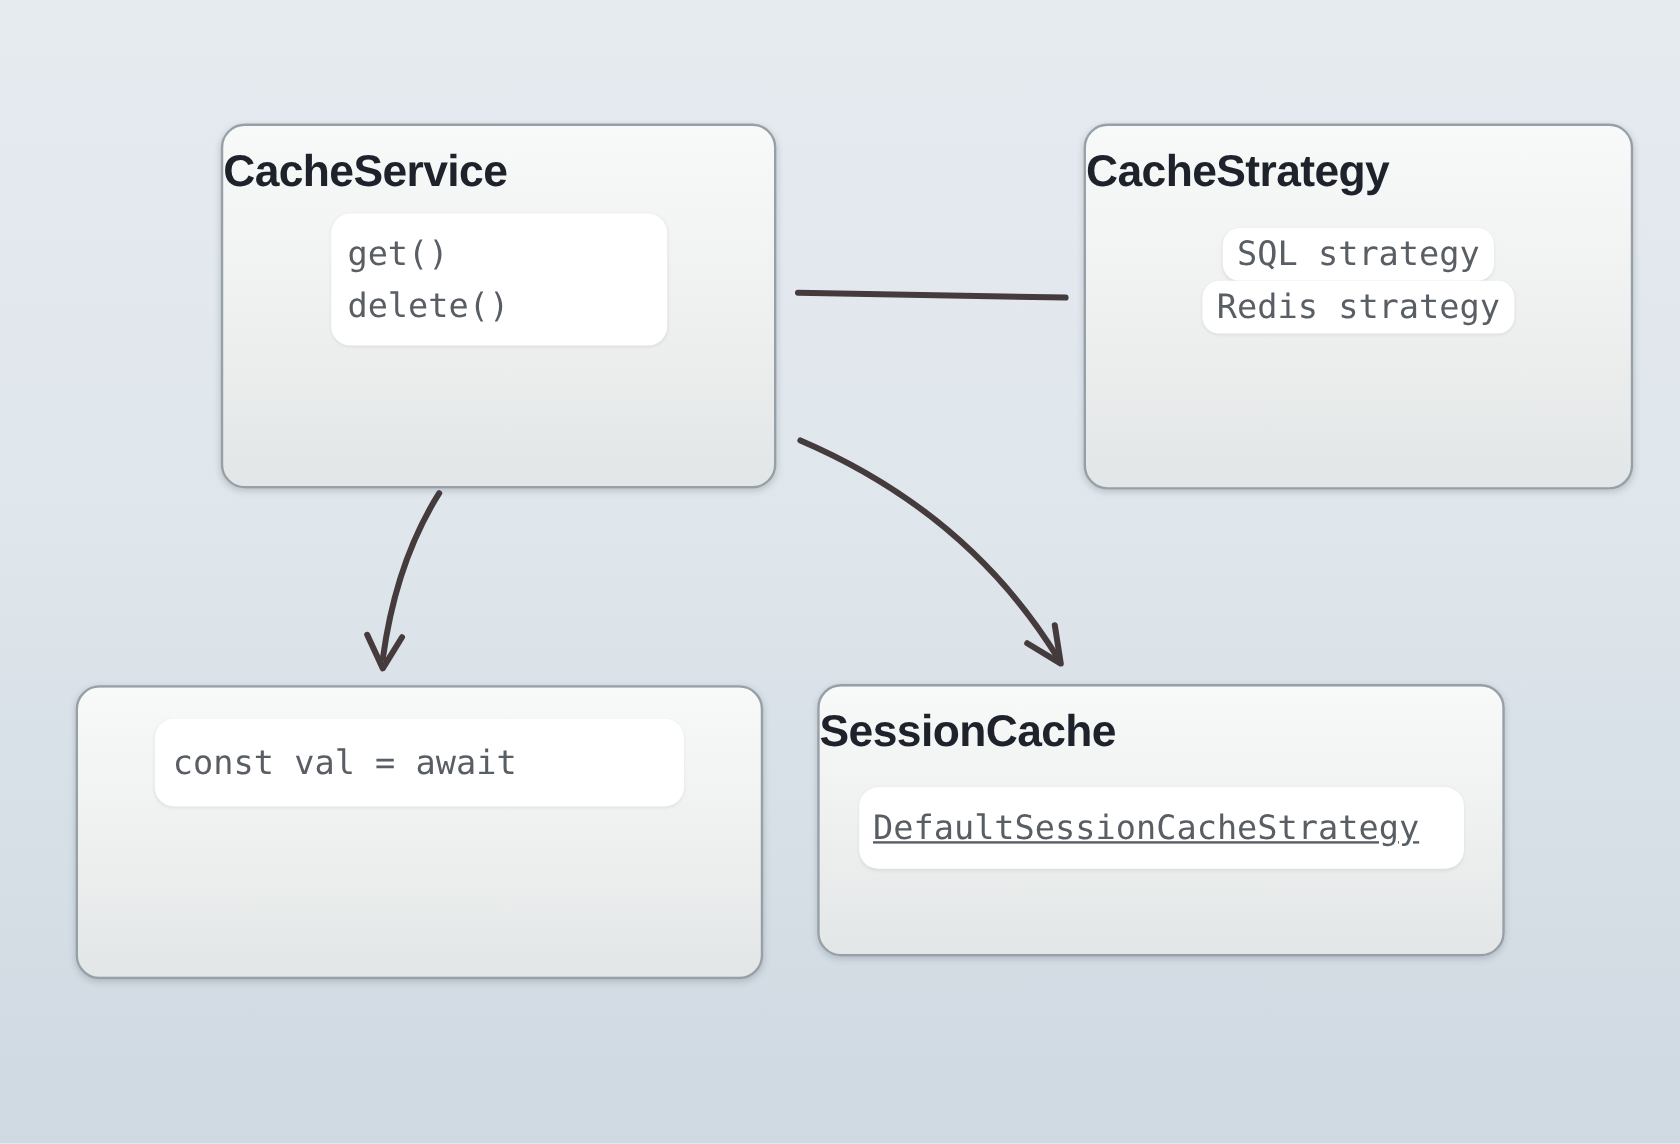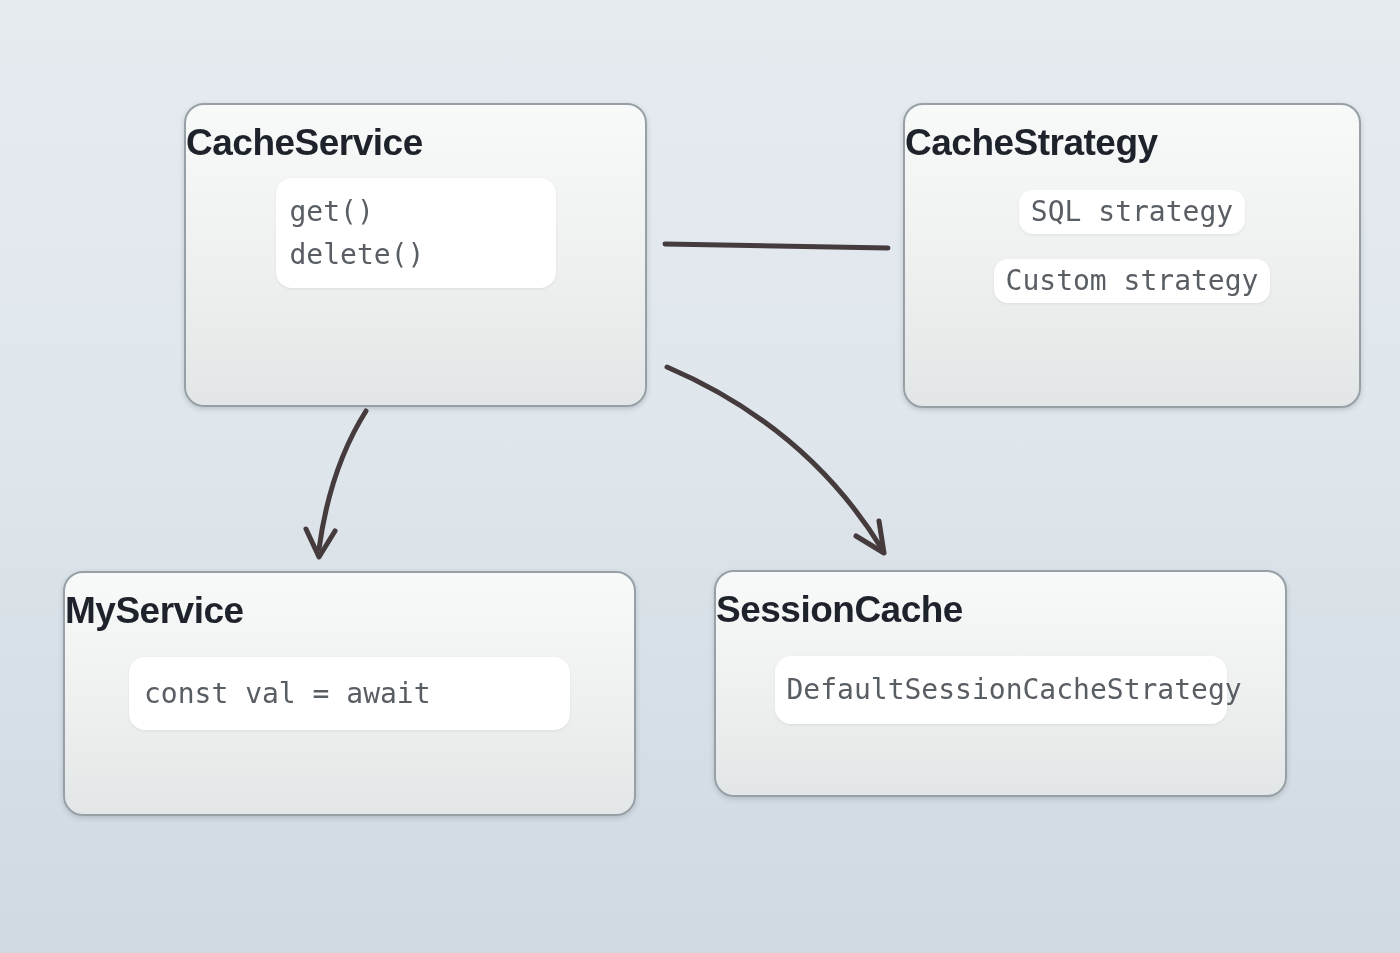--- a/index.html
+++ b/index.html
@@ -70,21 +70,20 @@
     padding: 12px 14px;
   }
   .node-cache-service .code-line { line-height: 43px; }
 
   
   .node-cache-strategy { left: 903px; top: 103px; width: 458px; height: 305px; }
   .pill-stack {
     display: flex;
     flex-direction: column;
     align-items: center;
-    gap: 25px;
     margin-top: 27px;
   }
   .pill {
     background: #ffffff;
     border-radius: 14px;
     box-shadow: 0 1px 3px rgba(0, 0, 0, 0.07);
     font-family: "DejaVu Sans Mono", "Liberation Mono", monospace;
     font-size: 28px;
     line-height: 30px;
     color: var(--code-text);
@@ -95,25 +94,26 @@
   
   .node-my-service { left: 63px; top: 571px; width: 573px; height: 245px; }
   .node-my-service .code-panel {
     width: 441px;
     margin: 26px auto 0;
     padding: 14px 15px;
   }
   .node-my-service .code-line { line-height: 45px; }
 
   
-  .node-session-cache { left: 714px; top: 570px; width: 573px; height: 227px; }
+  .node-session-cache { left: 681px; top: 570px; width: 573px; height: 227px; }
   .node-session-cache .code-panel {
-    width: 452px;
+    width: 504px;
     margin: 26px auto 0;
     padding: 16px 12px;
+    text-decoration: underline;
   }
   .node-session-cache .code-line { line-height: 36px; }
 </style>
 </head>
 <body>
 
 <div class="canvas">
 
   <svg class="connectors" viewBox="0 0 1400 953" xmlns="http://www.w3.org/2000/svg">
     <path class="connector" d="M 665 244 L 888 248"></path>
@@ -132,26 +132,25 @@
     <div class="code-panel">
       <div class="code-line">get()</div>
       <div class="code-line">delete()</div>
     </div>
   </div>
 
   <div class="node node-cache-strategy">
     <div class="node-title">CacheStrategy</div>
     <div class="pill-stack">
       <div class="pill">SQL strategy</div>
-      <div class="pill">Custom strategy</div>
+      <div class="pill">Redis strategy</div>
     </div>
   </div>
 
   <div class="node node-my-service">
-    <div class="node-title">MyService</div>
     <div class="code-panel">
       <div class="code-line">const val = await</div>
     </div>
   </div>
 
   <div class="node node-session-cache">
     <div class="node-title">SessionCache</div>
     <div class="code-panel">
       <div class="code-line">DefaultSessionCacheStrategy</div>
     </div>

